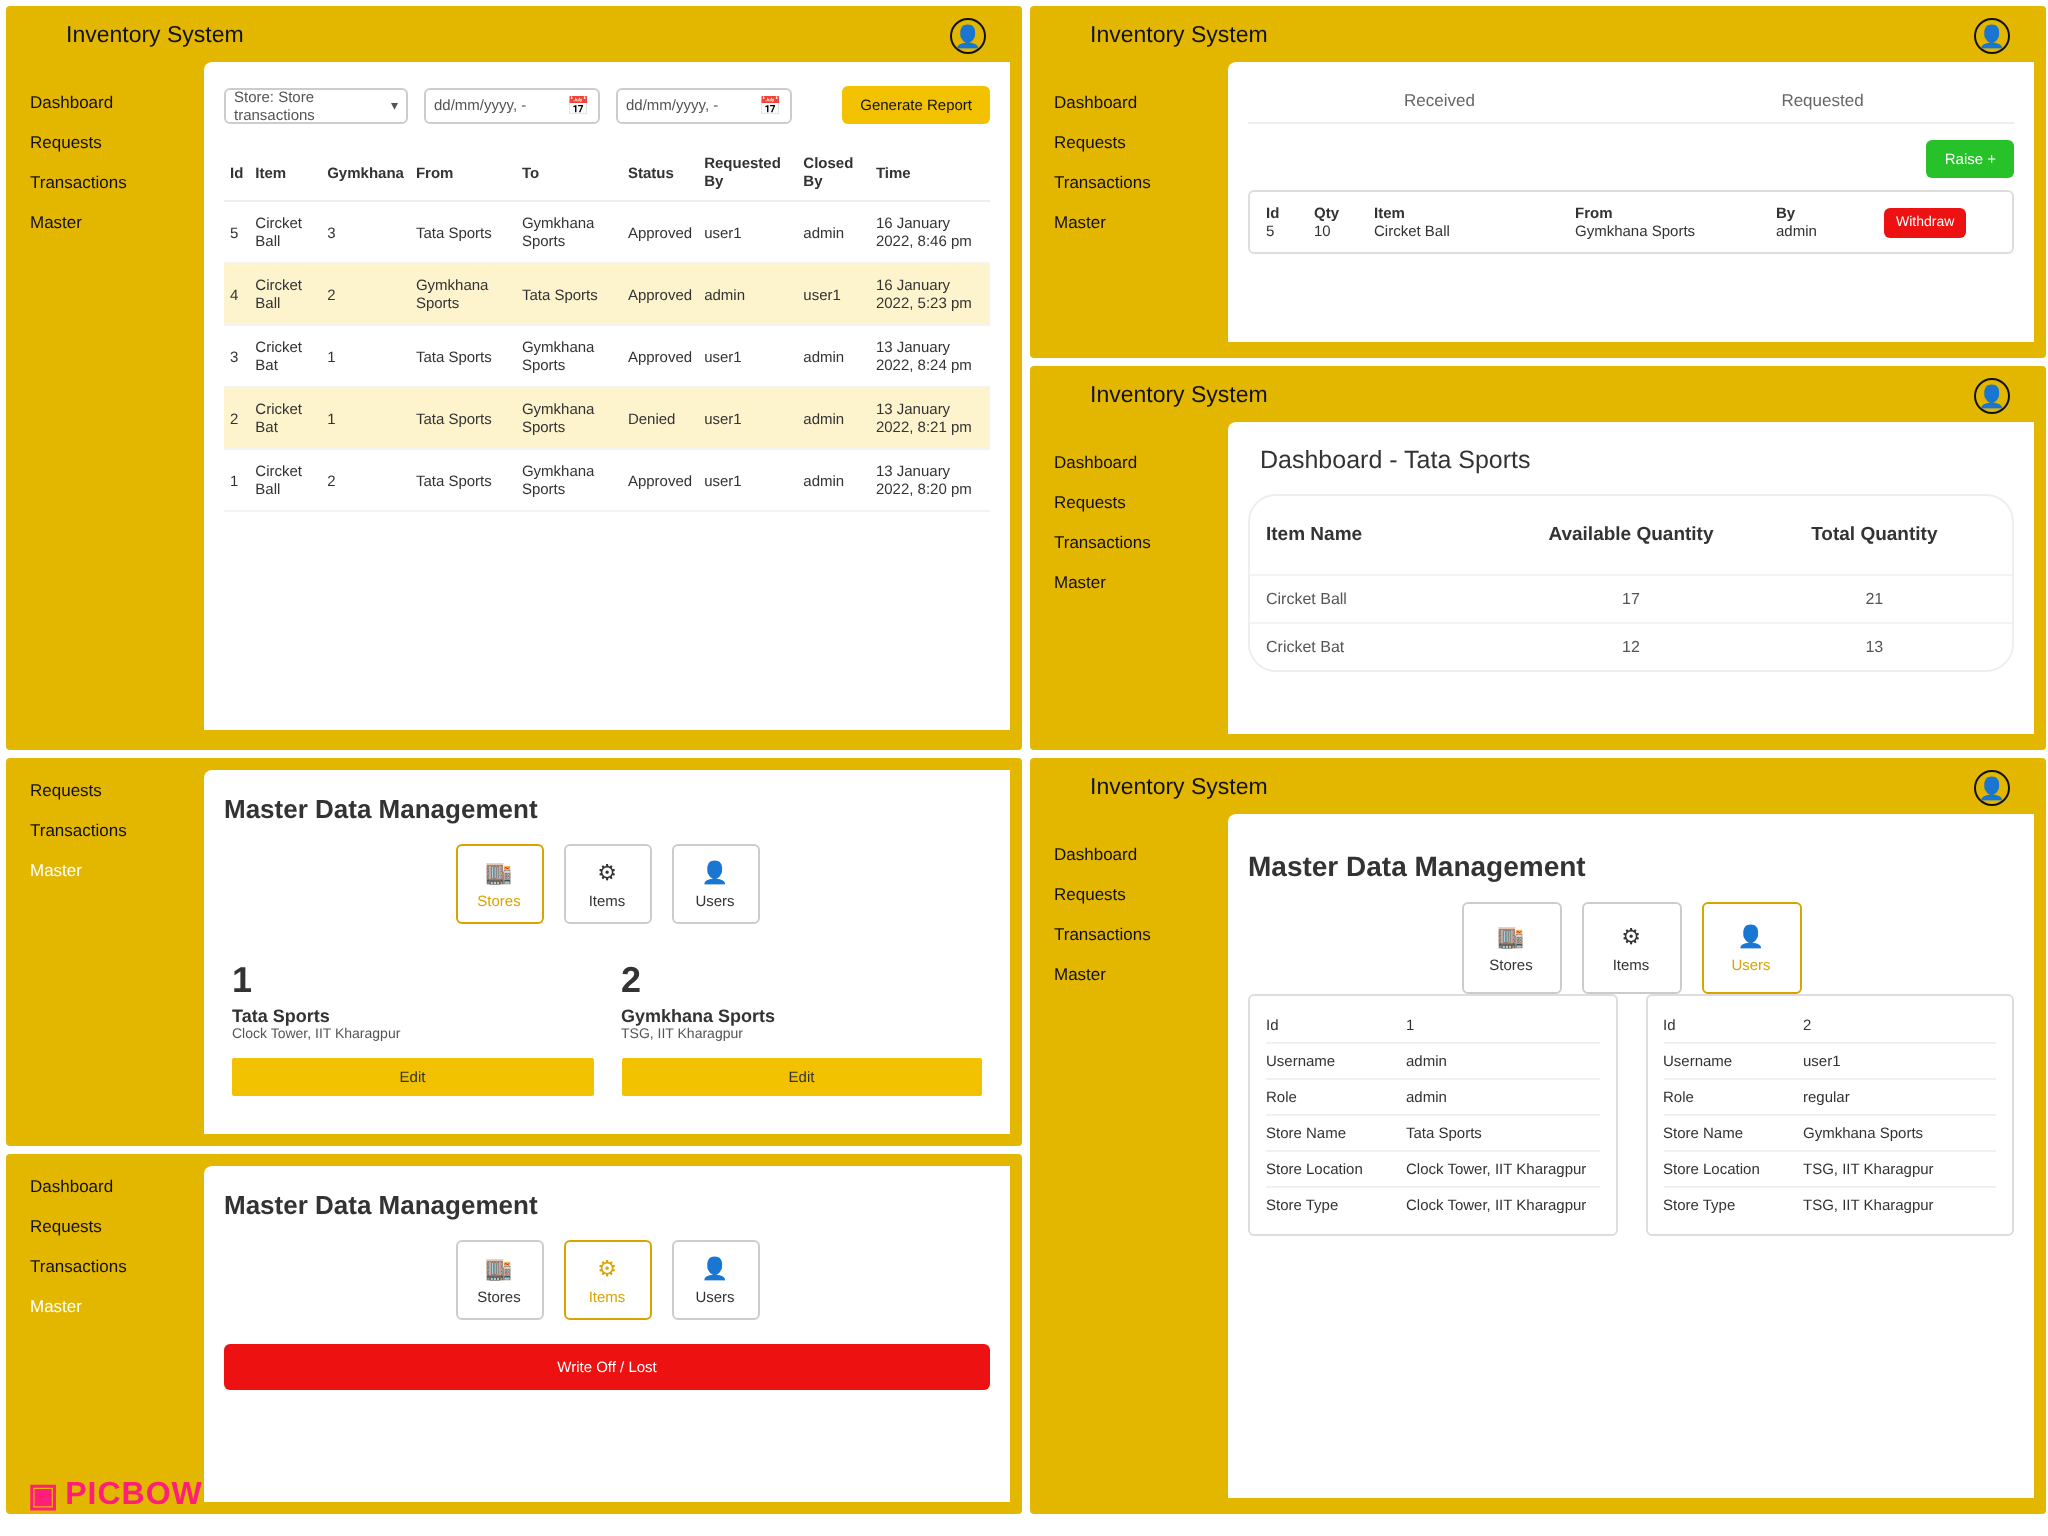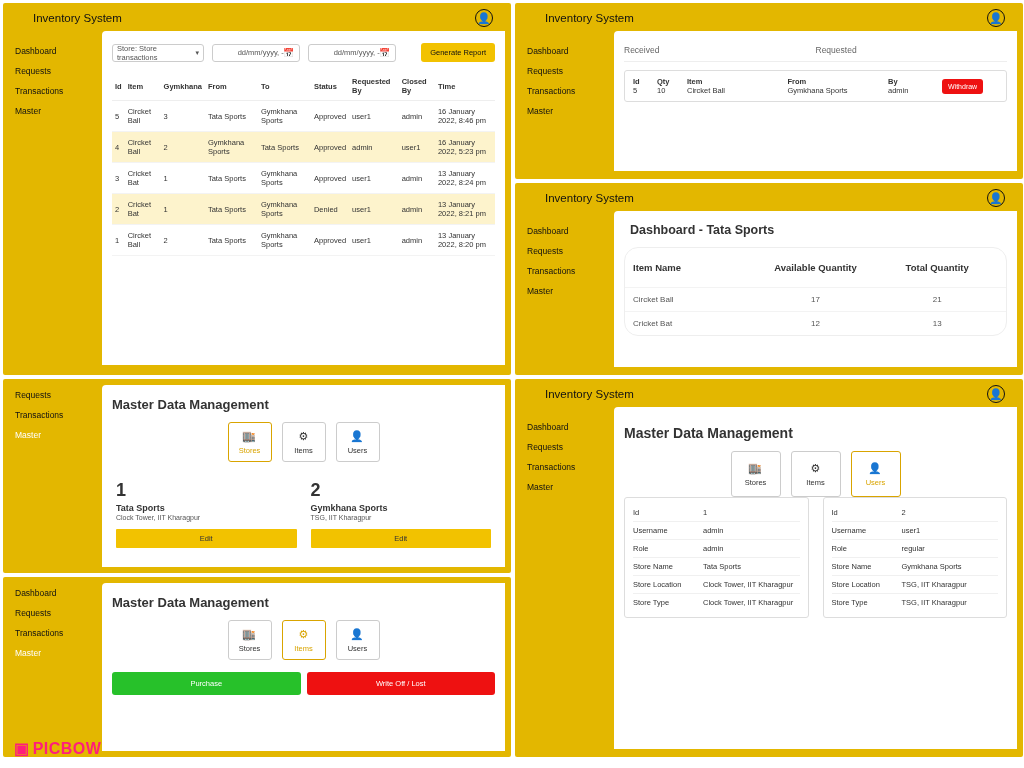--- a/index.html
+++ b/index.html
@@ -9,41 +9,41 @@
   .hdr{display:flex;align-items:center;justify-content:space-between;padding:6px 18px 4px 30px}
   .title{font-weight:normal;font-size:11.5px;color:#111}
   .avatar{width:18px;height:18px;border:1.5px solid #111;border-radius:50%;display:flex;align-items:center;justify-content:center;font-size:11px;color:#111}
   .body{display:flex;gap:0}
   .sidebar{width:99px;padding:10px 0 0 12px;font-size:8.5px;color:#111}
   .sidebar div{padding:5px 0;cursor:pointer}
   .sidebar .act{color:#fff}
   .content{flex:1;background:#fff;border-radius:4px 0 0 0;padding:8px 10px 10px 10px;font-size:8.5px;color:#333;margin-right:6px;margin-bottom:6px}
   
   .filters{display:flex;gap:8px;align-items:center;margin:4px 0 10px 0}
-  .sel,.dt{border:1px solid #ccc;border-radius:3px;height:18px;font-size:7.5px;padding:0 4px;background:#fff;display:flex;align-items:center;justify-content:flex-end;color:#555}
+  .sel,.dt{border:1px solid #ccc;border-radius:3px;height:18px;font-size:7.5px;padding:0 4px;background:#fff;display:flex;align-items:center;justify-content:space-between;color:#555}
   .sel{width:92px}
   .dt{width:88px}
   .caret{font-size:7px}
   .cal{font-size:9px}
   .btn{border:none;border-radius:3px;font-size:7.5px;padding:5px 9px;cursor:pointer}
   .btn-y{background:#f2c200;color:#111;font-weight:normal}
   table{width:100%;border-collapse:collapse;font-size:7.5px}
   th{text-align:left;font-weight:bold;padding:5px 3px;border-bottom:1px solid #eee}
   td{padding:6px 3px;border-bottom:1px solid #f3f3f3}
   tr.hl td{background:#fdf3cc}
   
   .tabs{display:flex;border-bottom:1px solid #eee;margin-bottom:8px}
-  .tab{flex:1;padding:6px 0;font-size:8.5px;color:#666}
+  .tab{flex:1;text-align:center;padding:6px 0;font-size:8.5px;color:#666}
   .btn-g{background:#27c12a;color:#fff}
   .btn-r{background:#e11;color:#fff}
   .rowB{display:flex;justify-content:flex-end;margin-bottom:6px}
   .reqbox{border:1px solid #ddd;border-radius:3px;padding:6px 8px;display:grid;grid-template-columns:20px 26px 1fr 1fr 50px 56px;gap:4px;align-items:start;font-size:7.5px}
   .reqbox .h{font-weight:bold}
   
-  .dash-title{font-weight:bold;font-size:12.5px;padding:4px 0 10px 6px}
+  .dash-title{font-weight:normal;font-size:12.5px;padding:4px 0 10px 6px}
   .dashtbl{border:1px solid #eee;border-radius:14px}
   .dashtbl .hrow{display:grid;grid-template-columns:1fr 1fr 1fr;padding:14px 8px;font-weight:bold;font-size:9.5px}
   .dashtbl .drow{display:grid;grid-template-columns:1fr 1fr 1fr;padding:7px 8px;font-size:8px;color:#555;border-top:1px solid #f3f3f3}
   .dashtbl .drow span:nth-child(2),.dashtbl .drow span:nth-child(3){text-align:center}
   .dashtbl .hrow span:nth-child(2),.dashtbl .hrow span:nth-child(3){text-align:center}
   
   .mtitle{font-weight:bold;font-size:13px;padding:4px 0 10px 0}
   .cards{display:flex;justify-content:center;gap:10px}
   .card{border:1px solid #ccc;border-radius:3px;width:44px;height:40px;display:flex;flex-direction:column;align-items:center;justify-content:center;font-size:7.5px;gap:3px}
   .card.act{border-color:#d9a400;color:#d9a400}
@@ -189,20 +189,23 @@
           <div>Dashboard</div>
           <div>Requests</div>
           <div>Transactions</div>
           <div>Master</div>
         </div>
         <div class="content">
           <div class="tabs">
             <div class="tab">Received</div>
             <div class="tab">Requested</div>
           </div>
+          <div class="rowB">
+              <button class="btn btn-g">Raise  +</button>
+            </div>
           <div class="reqbox">
             <div>
                 <div class="h">Id</div>
                 <div>5</div>
               </div>
             <div>
                 <div class="h">Qty</div>
                 <div>10</div>
               </div>
             <div>
@@ -320,21 +323,20 @@
             <div class="card act">
                 <span class="ico">⚙</span>
                 <span>Items</span>
               </div>
             <div class="card">
                 <span class="ico">👤</span>
                 <span>Users</span>
               </div>
           </div>
           <div class="twobtn">
-            <button class="btn btn-g">Purchase</button>
             <button class="btn btn-r">Write Off / Lost</button>
           </div>
         </div>
       </div>
     </div>
   </div>
 
   <div class="panel" style="height:378px">
     <div class="hdr">
       <div class="title">Inventory System</div>

